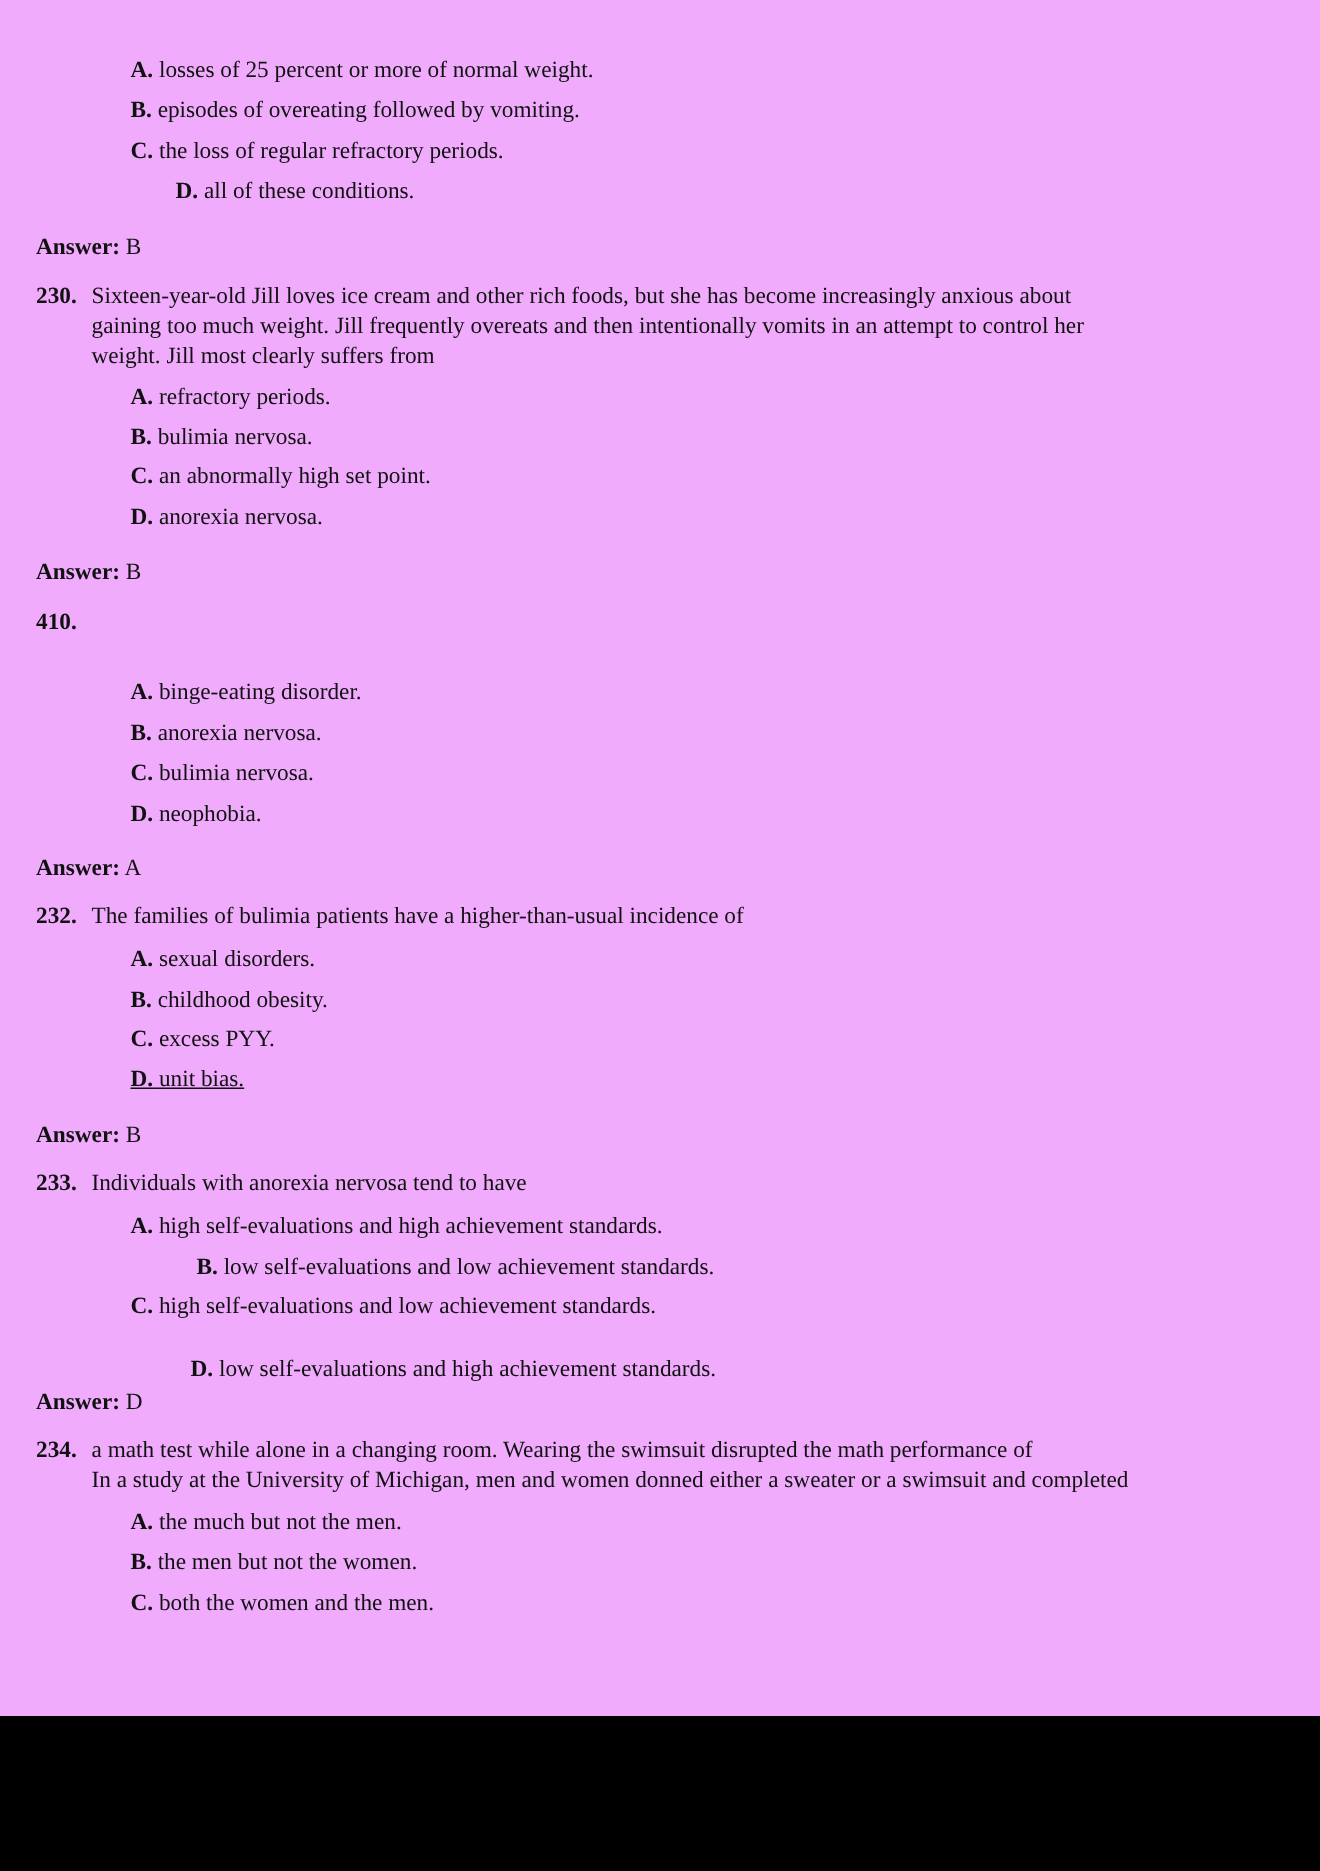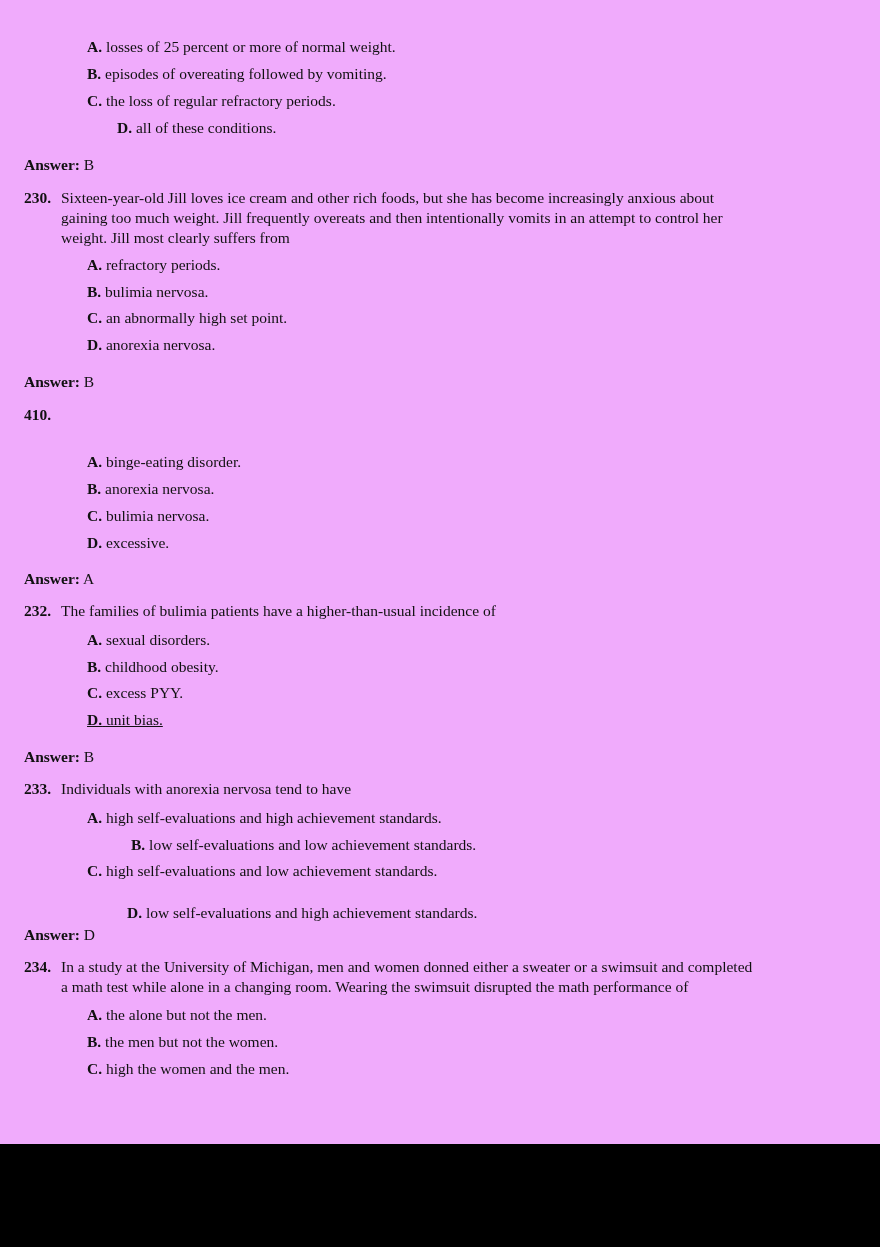--- a/index.html
+++ b/index.html
@@ -82,21 +82,21 @@
     <div class="abs" style="left:24px; top:372px;"><span class="ans-label">Answer:</span> <span>B</span></div>
   </div>
 
   <div>
     <div class="q-stem" style="left:61px; top:405px;">
       <span class="q-num">410.</span>
     </div>
     <div class="abs" style="left:87px; top:452px;"><span class="opt-letter">A.</span> <span>binge-eating disorder.</span></div>
     <div class="abs" style="left:87px; top:479px;"><span class="opt-letter">B.</span> <span>anorexia nervosa.</span></div>
     <div class="abs" style="left:87px; top:506px;"><span class="opt-letter">C.</span> <span>bulimia nervosa.</span></div>
-    <div class="abs" style="left:87px; top:533px;"><span class="opt-letter">D.</span> <span>excessive.</span></div>
+    <div class="abs" style="left:87px; top:533px;"><span class="opt-letter">D.</span> <span>neophobia.</span></div>
     <div class="abs" style="left:24px; top:569px;"><span class="ans-label">Answer:</span> <span>A</span></div>
   </div>
 
   <div>
     <div class="q-stem" style="left:61px; top:601px;">
       <span class="q-num">232.</span>
       <span class="stem-line">The families of bulimia patients have a higher-than-usual incidence of</span>
     </div>
     <div class="abs" style="left:87px; top:630px;"><span class="opt-letter">A.</span> <span>sexual disorders.</span></div>
     <div class="abs" style="left:87px; top:657px;"><span class="opt-letter">B.</span> <span>childhood obesity.</span></div>
@@ -113,23 +113,23 @@
     <div class="abs" style="left:87px; top:808px;"><span class="opt-letter">A.</span> <span>high self-evaluations and high achievement standards.</span></div>
     <div class="abs" style="left:87px; top:835px;margin-left:44px;"><span class="opt-letter">B.</span> <span>low self-evaluations and low achievement standards.</span></div>
     <div class="abs" style="left:87px; top:861px;"><span class="opt-letter">C.</span> <span>high self-evaluations and low achievement standards.</span></div>
     <div class="abs" style="left:87px; top:903px;margin-left:40px;"><span class="opt-letter">D.</span> <span>low self-evaluations and high achievement standards.</span></div>
     <div class="abs" style="left:24px; top:925px;"><span class="ans-label">Answer:</span> <span>D</span></div>
   </div>
 
   <div>
     <div class="q-stem" style="left:61px; top:957px;">
       <span class="q-num">234.</span>
+      <span class="stem-line">a math test while alone in a changing room. Wearing the swimsuit disrupted the math performance of</span>
       <span class="stem-line">In a study at the University of Michigan, men and women donned either a sweater or a swimsuit and completed</span>
-      <span class="stem-line">a math test while alone in a changing room. Wearing the swimsuit disrupted the math performance of</span>
     </div>
-    <div class="abs" style="left:87px; top:1005px;"><span class="opt-letter">A.</span> <span>the alone but not the men.</span></div>
+    <div class="abs" style="left:87px; top:1005px;"><span class="opt-letter">A.</span> <span>the much but not the men.</span></div>
     <div class="abs" style="left:87px; top:1032px;"><span class="opt-letter">B.</span> <span>the men but not the women.</span></div>
-    <div class="abs" style="left:87px; top:1059px;"><span class="opt-letter">C.</span> <span>high the women and the men.</span></div>
+    <div class="abs" style="left:87px; top:1059px;"><span class="opt-letter">C.</span> <span>both the women and the men.</span></div>
   </div>
 
 </div>
 
 <div class="bottom-band"></div>
 
 </body></html>

